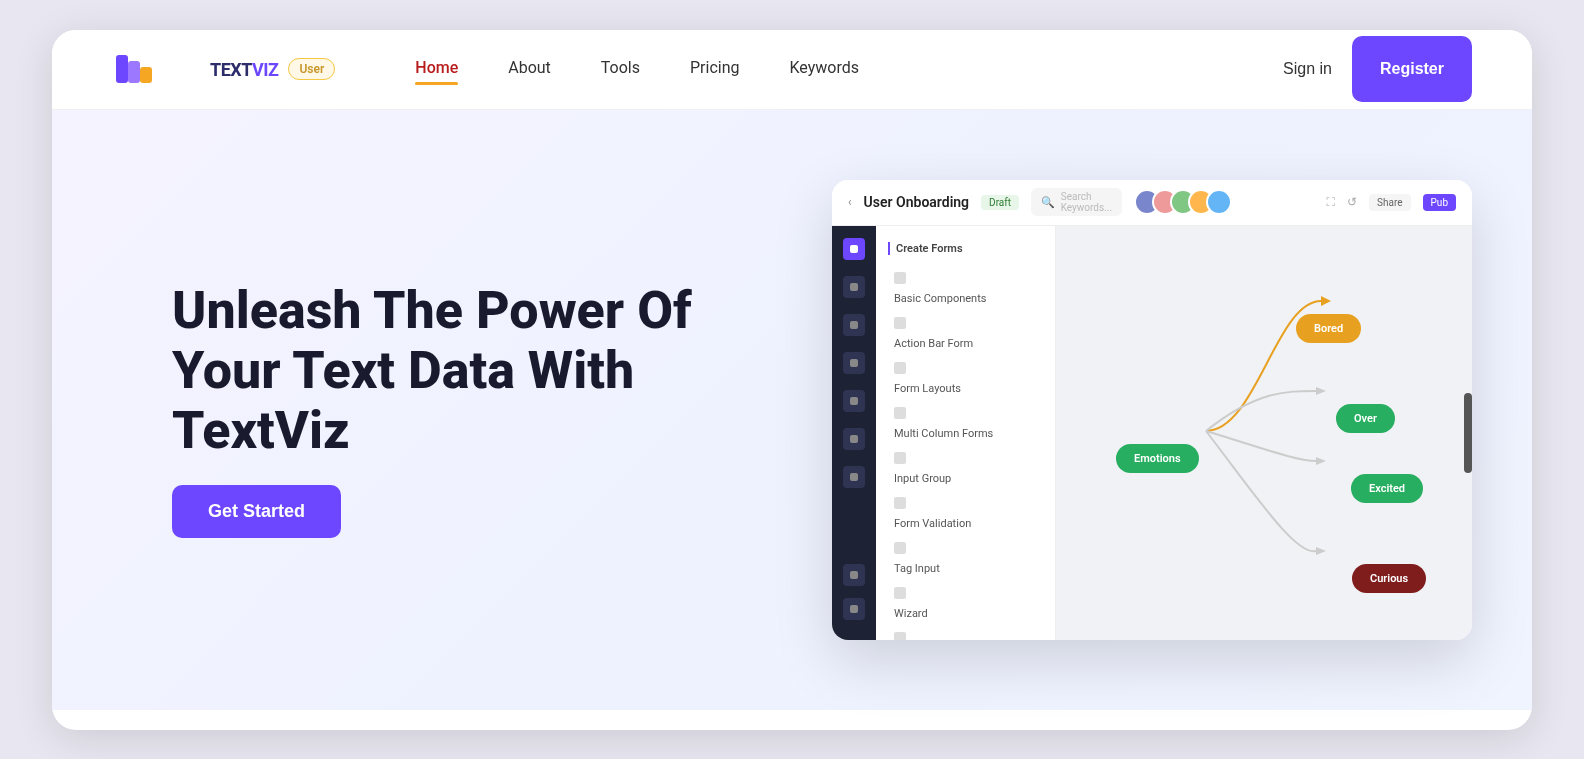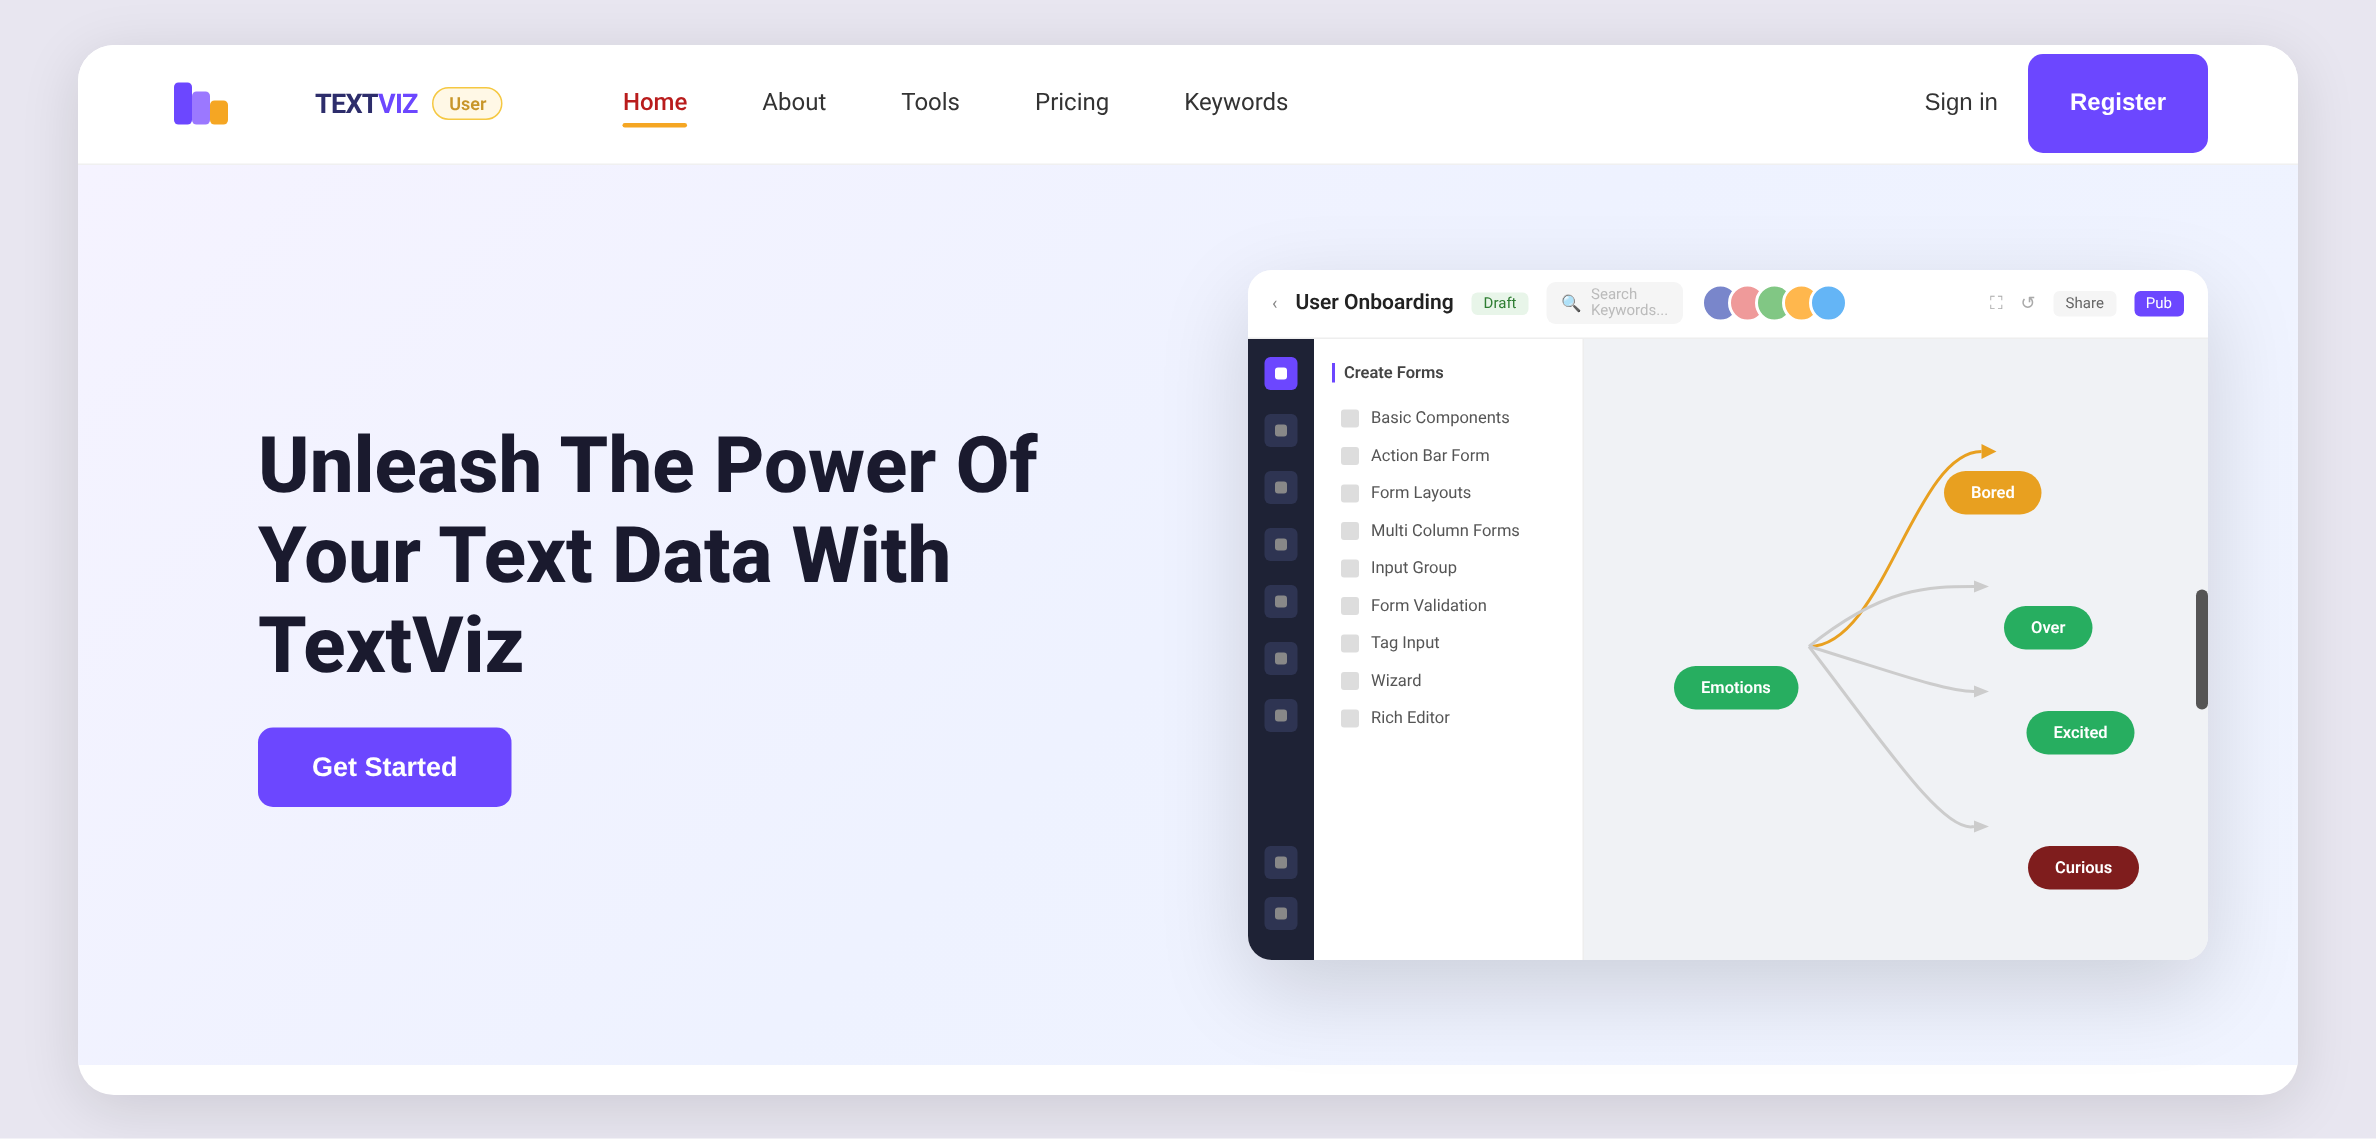--- a/index.html
+++ b/index.html
@@ -347,27 +347,28 @@
       font-size: 11px;
       font-weight: 600;
       color: #444;
       margin-bottom: 12px;
       border-left: 2px solid #6c47ff;
       padding-left: 6px;
     }
 
     .panel-item {
       display: flex;
-      align-items: flex-end;
+      align-items: flex-start;
       gap: 8px;
       padding: 5px 6px;
       border-radius: 4px;
       font-size: 11px;
       color: #555;
       margin-bottom: 2px;
+      flex-direction: column;
     }
 
     .panel-item-icon {
       width: 12px;
       height: 12px;
       background: #ddd;
       border-radius: 2px;
       flex-shrink: 0;
     }
 

